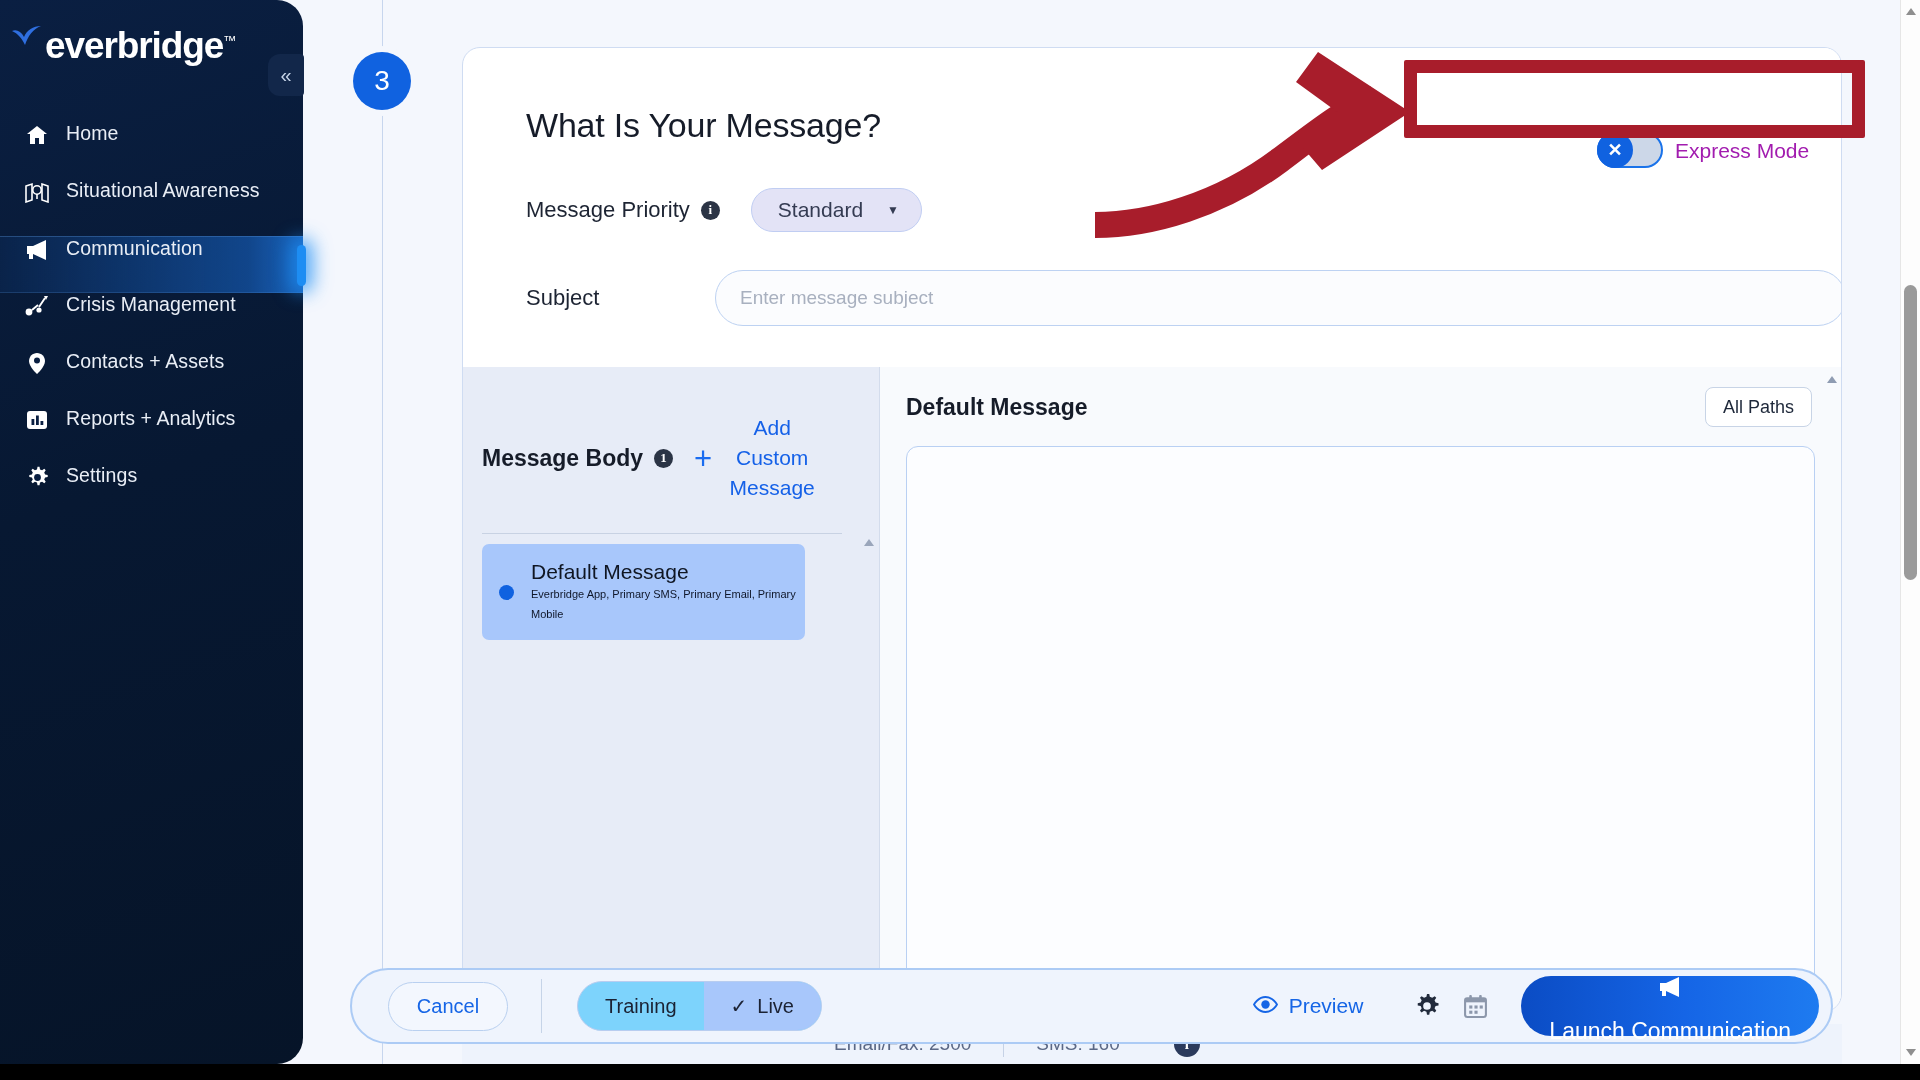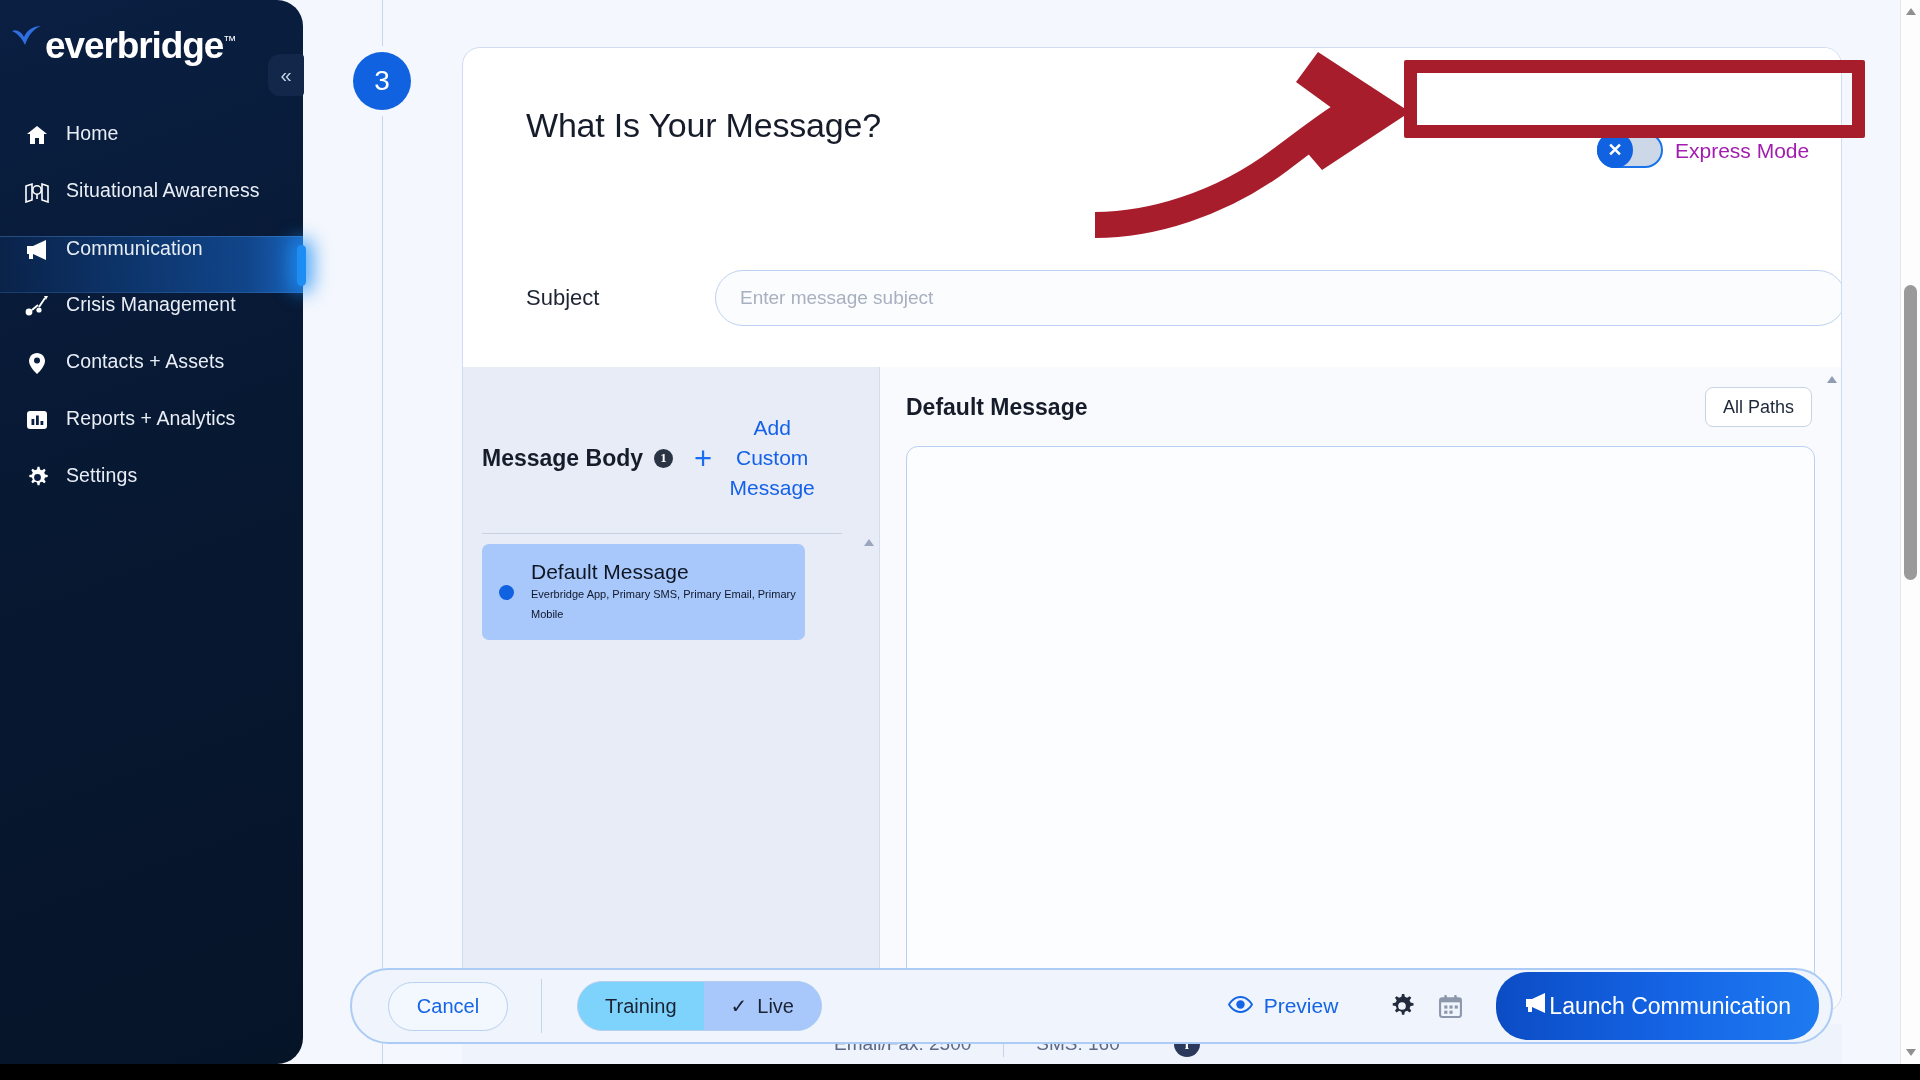--- a/index.html
+++ b/index.html
@@ -342,26 +342,26 @@
     color: #1565e6; font-size: 21px; cursor: pointer;
     margin-right: 47px;
   }
   .bar-icon {
     width: 34px; height: 34px;
     display: flex; align-items: center; justify-content: center;
     cursor: pointer; margin-right: 14px;
   }
   #launch-btn {
     margin-left: 15px;
-    height: 68px; padding: 0 28px;
+    height: 60px; padding: 0 28px;
     border-radius: 32px;
     background: linear-gradient(90deg, #0b4cc4 0%, #1565e6 55%, #1e7bf0 100%);
     color: #fff; font-size: 23px;
-    display: flex; align-items: center; 
-    cursor: pointer; white-space: nowrap;
+    display: flex; align-items: center; gap: 14px;
+    cursor: pointer; white-space: nowrap; flex-direction: column;
   }
 
   
   #anno-box {
     position: absolute; left: 1404px; top: 60px;
     width: 461px; height: 78px;
     border: 13px solid #a81d2b;
     border-radius: 2px;
     z-index: 40;
     pointer-events: none;
@@ -512,20 +512,28 @@
     <section id="card">
 
       <div class="card-head">
         <h1 id="page-title">What Is Your Message?</h1>
 
         <div id="express-toggle">
           <span class="knob">✕</span>
         </div>
         <span id="express-label">Express Mode</span>
 
+        <div class="prio-row">
+          <span class="prio-label">Message Priority</span>
+          <span class="info-dot">i</span>
+          <div id="priority-select">
+            <span>Standard</span>
+            <span class="caret">▼</span>
+          </div>
+        </div>
 
         <div class="subject-row">
           <span class="subject-label">Subject</span>
           <input id="subject-input" type="text" value="" placeholder="Enter message subject" style="">
         </div>
       </div>
 
       <div id="body-split">
 
         <div id="body-left">

